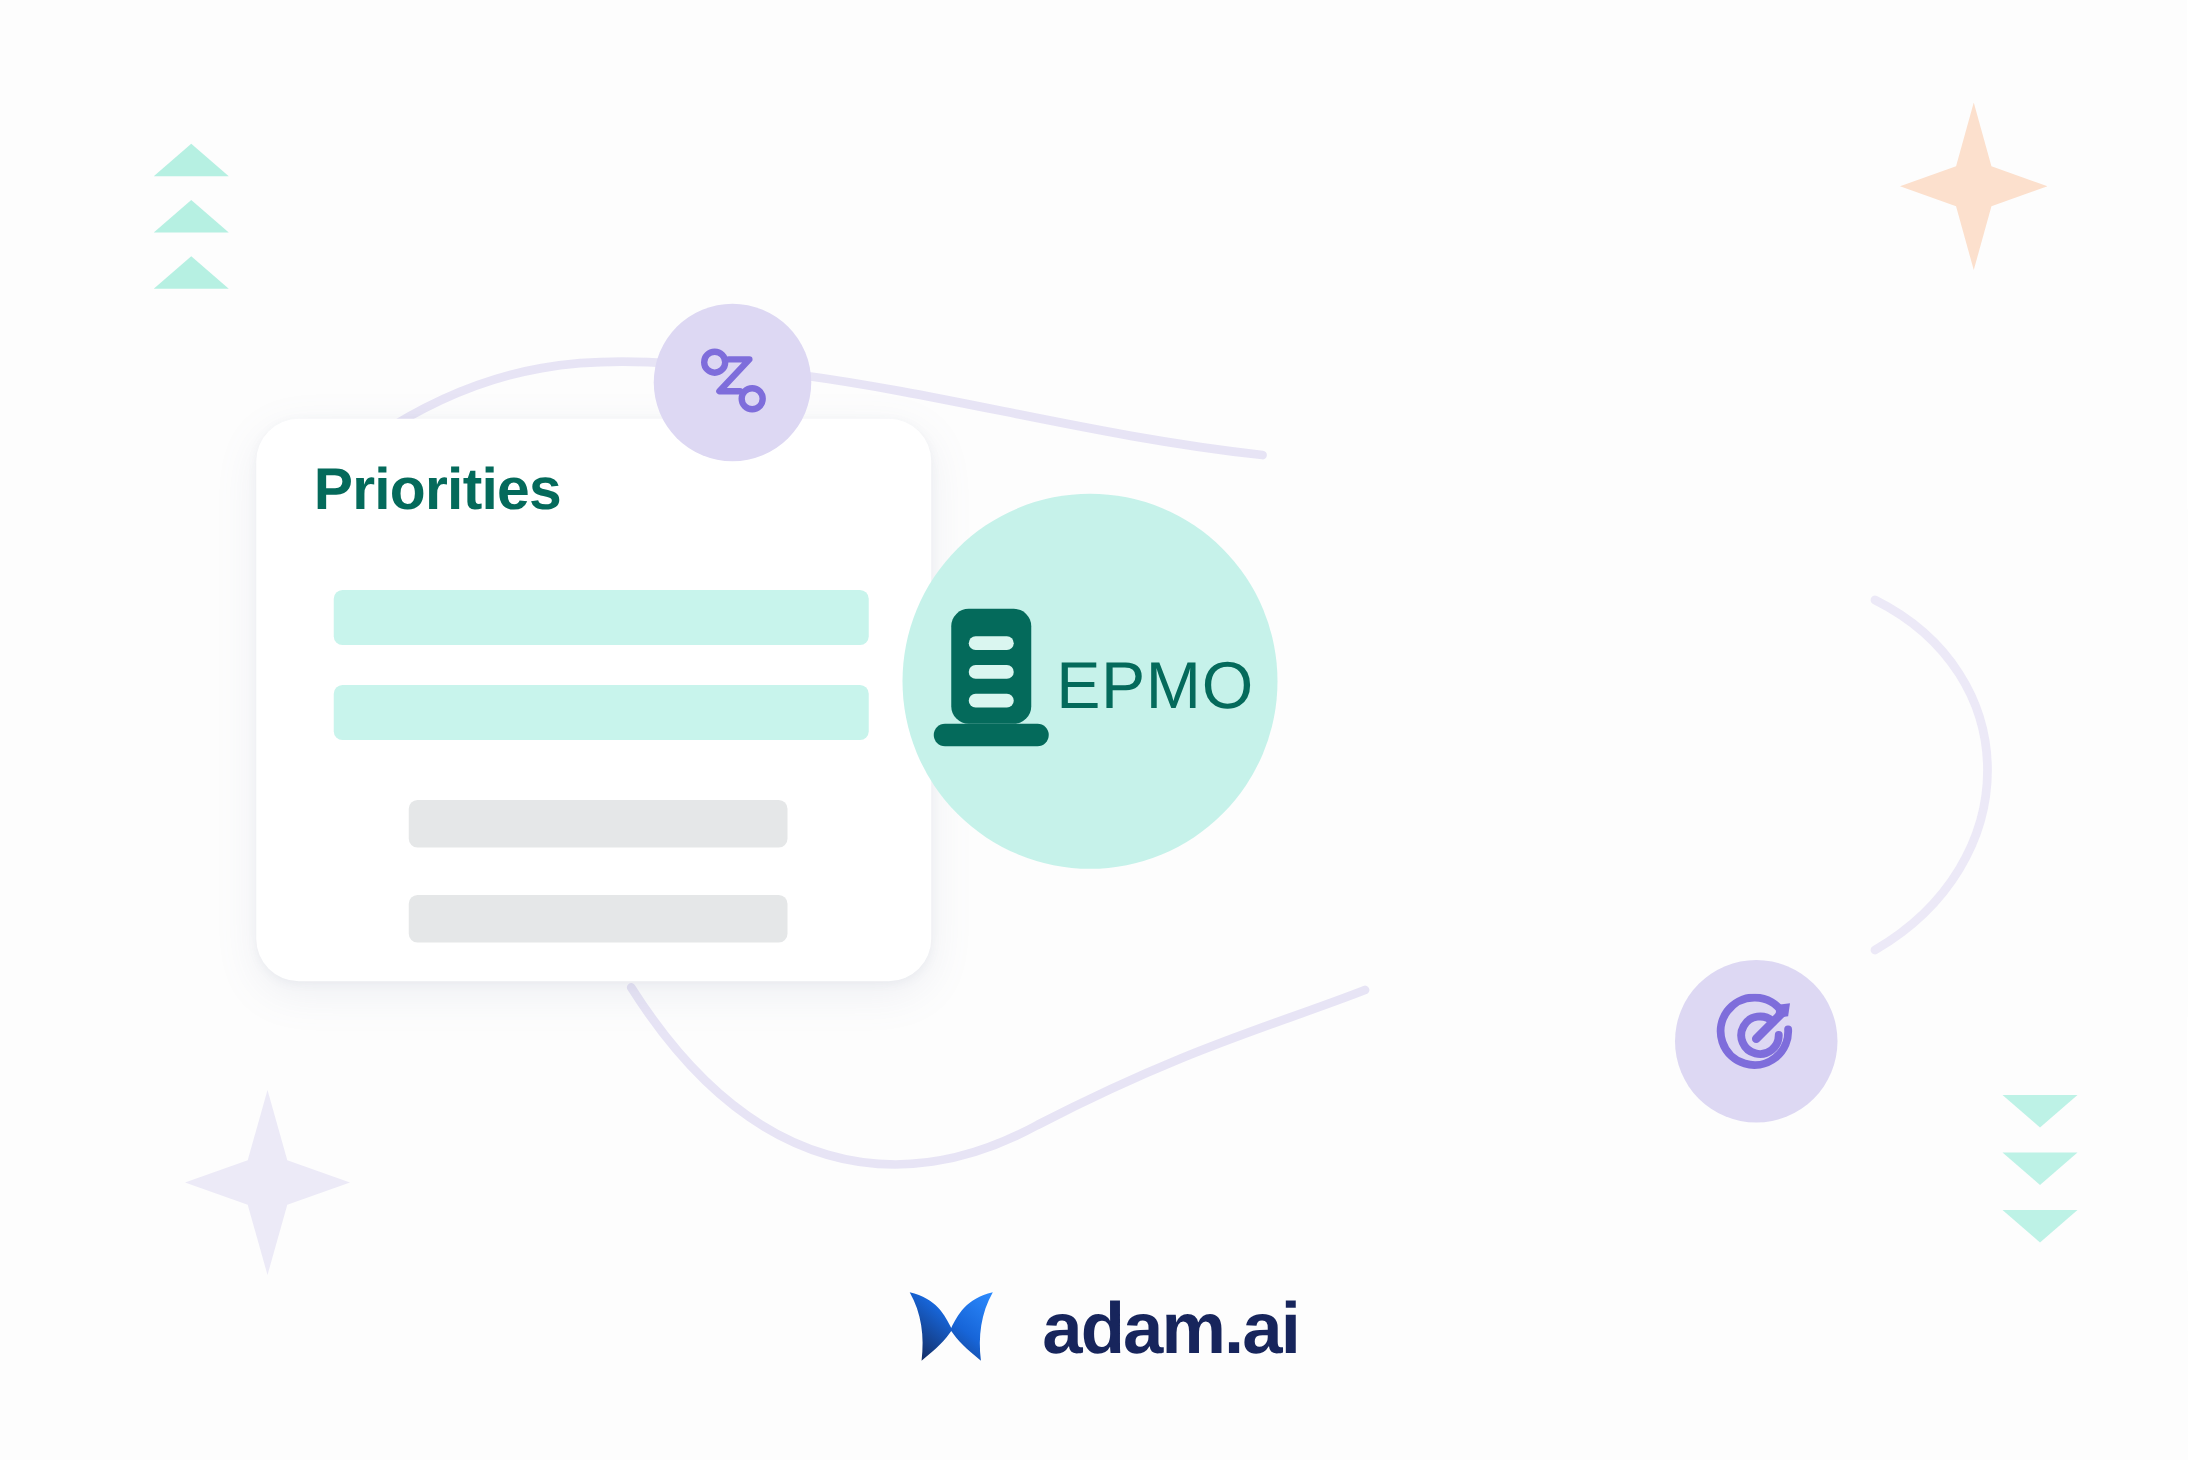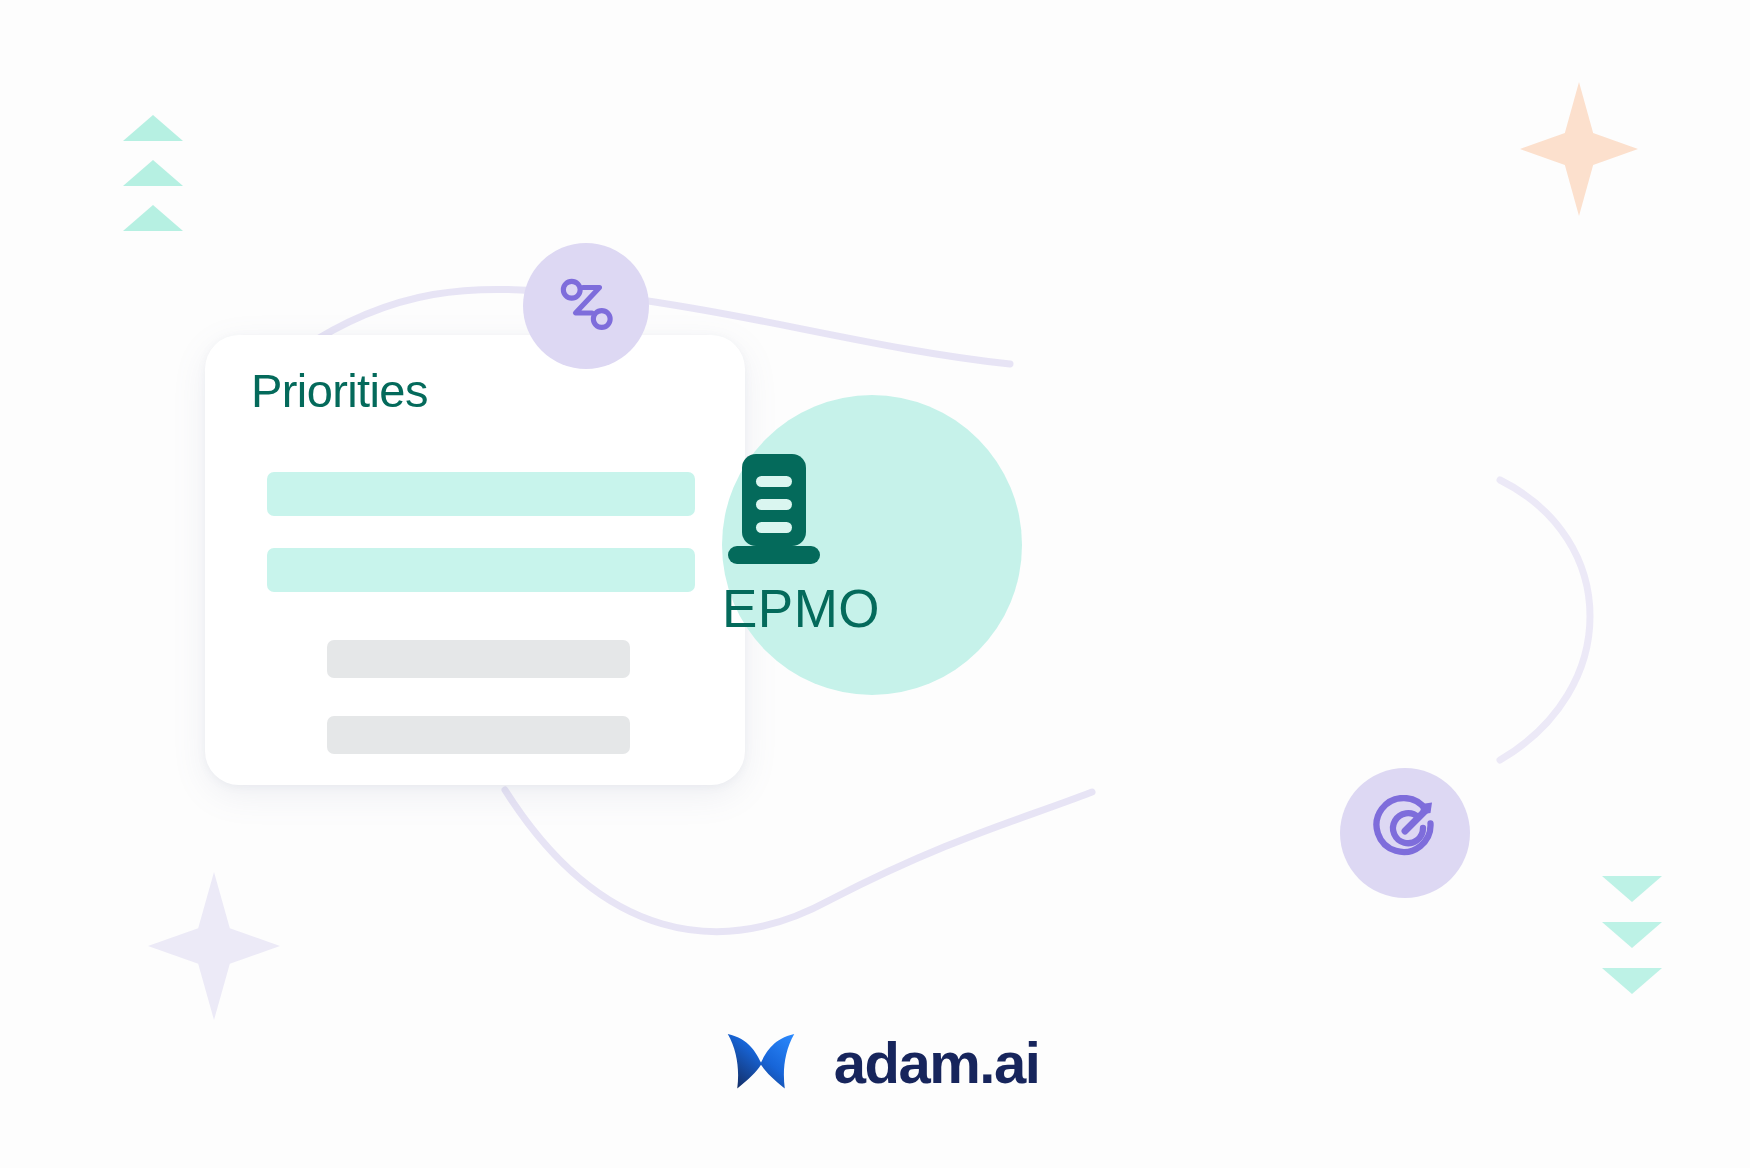--- a/index.html
+++ b/index.html
@@ -64,21 +64,21 @@
   .card {
     position: absolute;
     background: #ffffff;
     border-radius: 34px;
     box-shadow: 0 10px 34px rgba(120, 125, 160, 0.11),
                 0 2px 8px rgba(120, 125, 160, 0.07);
   }
   .card-title {
     position: absolute;
     font-size: 47px;
-    font-weight: 400;
+    font-weight: 700;
     color: #046a5b;
     letter-spacing: -0.6px;
   }
   .bar {
     position: absolute;
     border-radius: 7px;
   }
   .bar.mint  { background: #c8f4ec; }
   .bar.grey  { background: #e5e7e8; }
 
@@ -95,21 +95,22 @@
   .check svg { display: block; }
 
   
   #hub {
     position: absolute;
     left: 722px; top: 395px;
     width: 300px; height: 300px;
     border-radius: 50%;
     background: #c6f2ea;
     display: flex;
-    flex-direction: column;
+    flex-direction: row;
+    align-items: center;
     justify-content: center;
   }
   #hub-label {
     font-size: 53px;
     font-weight: 400;
     color: #046a5b;
     letter-spacing: 0.5px;
     margin-top: 6px;
   }
 

